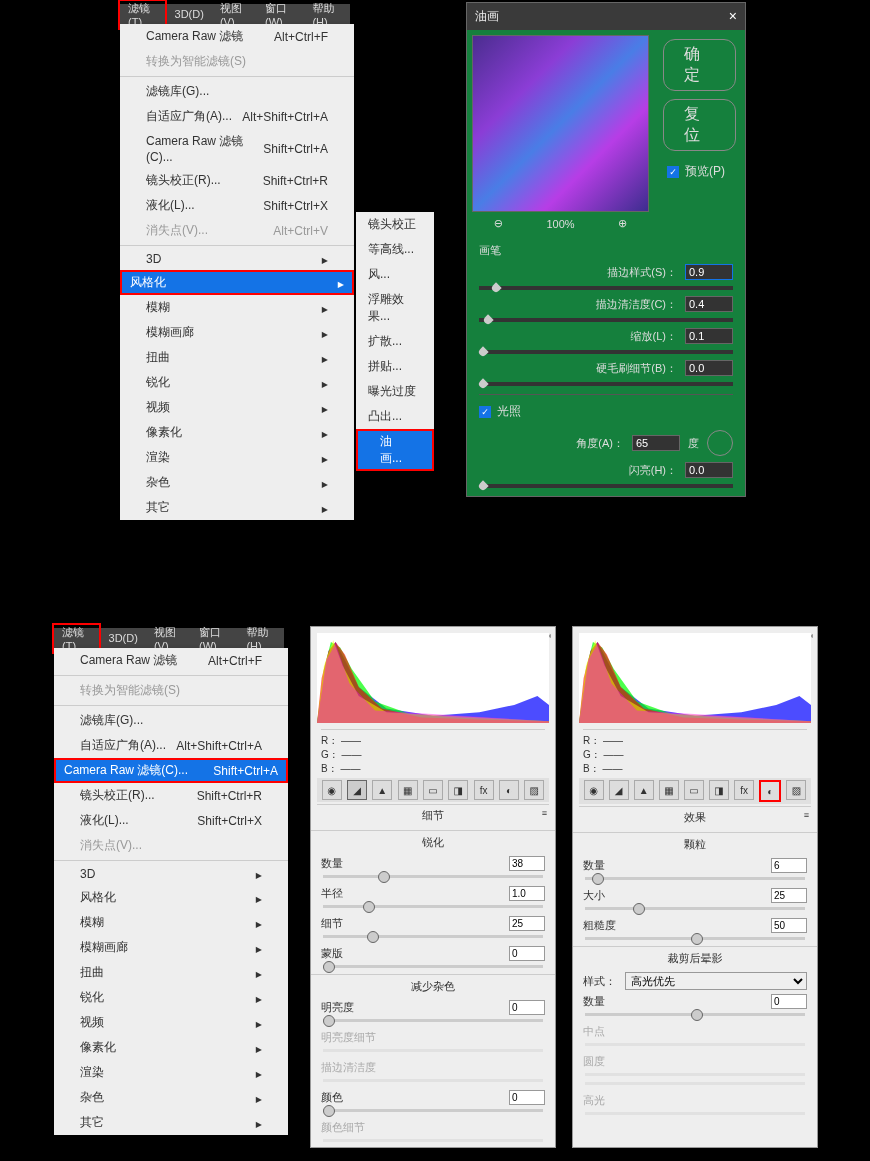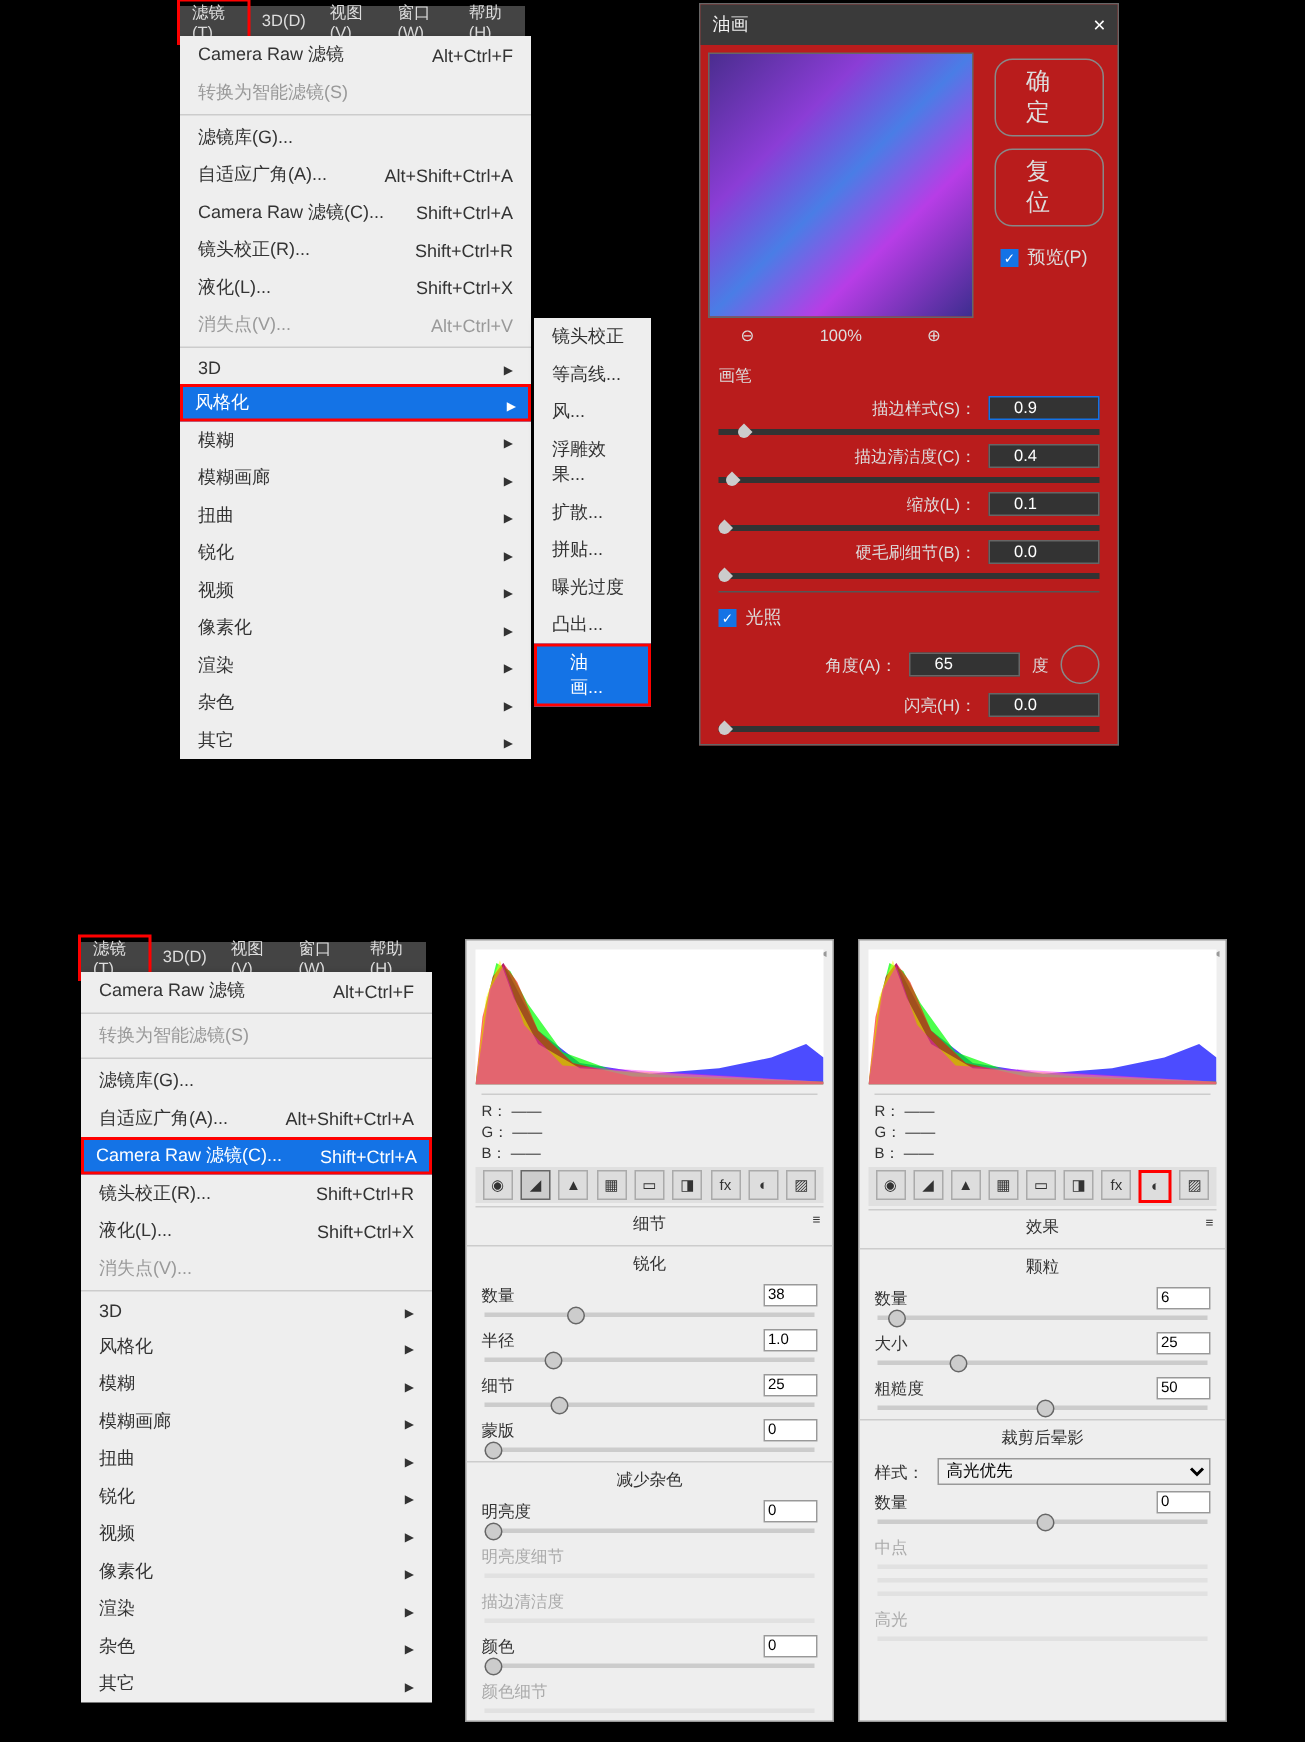--- a/index.html
+++ b/index.html
@@ -1,39 +1,39 @@
 <!DOCTYPE html>
 <html><head>
 <meta charset="utf-8">
 <style>
 body{margin:0;background:#000;font-family:"Microsoft YaHei",sans-serif;font-size:11px;color:#ccc;width:870px;height:1161px;position:relative;overflow:hidden}
 .menubar{position:absolute;background:#444;display:flex;height:20px;align-items:center}
 .menubar span{padding:0 8px;color:#ddd;font-size:11px}
 .redbox{display:inline-block;border:2px solid red;padding:0 4px}
 .menu{position:absolute;background:#eee;color:#333;font-size:12px;box-shadow:2px 2px 5px rgba(0,0,0,.4)}
-.menu .row{display:flex;justify-content:space-between;padding:4px 12px;align-items:center}
+.menu .row{display:flex;justify-content:space-between;padding:4px 26px;align-items:center}
 .menu .row.gray{color:#999}
 .menu .sep{height:1px;background:#ccc;margin:2px 0}
 .menu .row.hilite{background:#1473e6;color:#fff}
 .menu .row.redframe{border:2px solid red;padding:2px 8px}
 .arrow{font-size:8px}
 .submenu{position:absolute;background:#eee;color:#333;font-size:12px;box-shadow:2px 2px 5px rgba(0,0,0,.4)}
 .submenu .row{padding:4px 12px}
 .submenu .row.hilite{background:#1473e6;color:#fff}
 .submenu .row.redframe{border:2px solid red;padding:2px 22px}
-.dialog{position:absolute;background:#b91c1c;border:1px solid #666}
+.dialog{position:absolute;background:#15803d;border:1px solid #666}
 .dialog .titlebar{display:flex;justify-content:space-between;background:#3a3a3a;padding:5px 8px;color:#eee;font-size:12px}
 .dialog .closeX{color:#fff;font-size:14px}
 .dialog .preview{width:175px;height:175px;margin:5px;background:linear-gradient(135deg,#4a2d8f 0%,#8b3dd6 30%,#4a7de6 50%,#b73de6 70%,#3d2d8f 100%);border:1px solid #666}
 .dialog .btn{display:inline-block;border:1px solid #888;border-radius:12px;padding:4px 20px;margin:4px;color:#ddd;font-size:16px}
 .dialog .chk{display:flex;align-items:center;gap:6px;margin:8px;color:#ddd;font-size:12px}
 .dialog .chk .box{width:12px;height:12px;background:#1473e6;display:flex;align-items:center;justify-content:center;color:#fff;font-size:9px}
 .dialog .section{margin:8px 12px;color:#ddd;font-size:11px}
 .dialog .param{display:flex;align-items:center;justify-content:flex-end;gap:8px;margin:6px 0}
-.dialog .param input{width:40px;background:#333;border:1px solid #666;color:#fff;padding:1px 16px;font-size:11px}
+.dialog .param input{width:40px;background:#333;border:1px solid #666;color:#fff;padding:1px 3px;font-size:11px}
 .dialog .param input.active{border:1px solid #1473e6}
 .dialog .slider{height:4px;background:#333;margin:3px 0;position:relative}
 .dialog .slider .thumb{position:absolute;width:8px;height:8px;background:#ccc;border-radius:0 0 4px 4px;top:-2px;transform:rotate(45deg)}
 .dialog .knob{width:24px;height:24px;border:1px solid #888;border-radius:50%;display:inline-block;position:relative}
 .dialog .zoom{display:flex;justify-content:space-around;align-items:center;margin:5px;color:#ddd;font-size:11px}
 .panel{position:absolute;background:#eee;border:1px solid #999;font-size:11px;color:#333}
 .panel .histo{height:90px;background:#fff;position:relative;margin:6px}
 .panel .rgb{margin:0 10px;font-size:10px;border-top:1px solid #ccc;padding-top:4px}
 .panel .iconrow{display:flex;gap:0;padding:2px;background:#e0e0e0;justify-content:space-around;margin:2px 6px}
 .panel .iconrow .ico{width:18px;height:18px;border:1px solid #aaa;display:flex;align-items:center;justify-content:center;font-size:10px;background:#ddd}
@@ -481,20 +481,23 @@
         <span class="label">数量</span>
         <input value="0" style="">
       </div>
       <div class="pslider">
         <div class="pthumb" style="left:48%"></div>
       </div>
       <div class="prow">
         <span class="label gray">中点</span>
       </div>
       <div class="pslider" style="opacity: 0.4;"></div>
+      <div class="prow">
+        <span class="label gray">圆度</span>
+      </div>
       <div class="pslider" style="opacity: 0.4;"></div>
       <div class="pslider" style="opacity: 0.4;"></div>
       <div class="prow">
         <span class="label gray">高光</span>
       </div>
       <div class="pslider" style="opacity: 0.4;"></div>
     </div>
 </div>
 
 </body></html>

